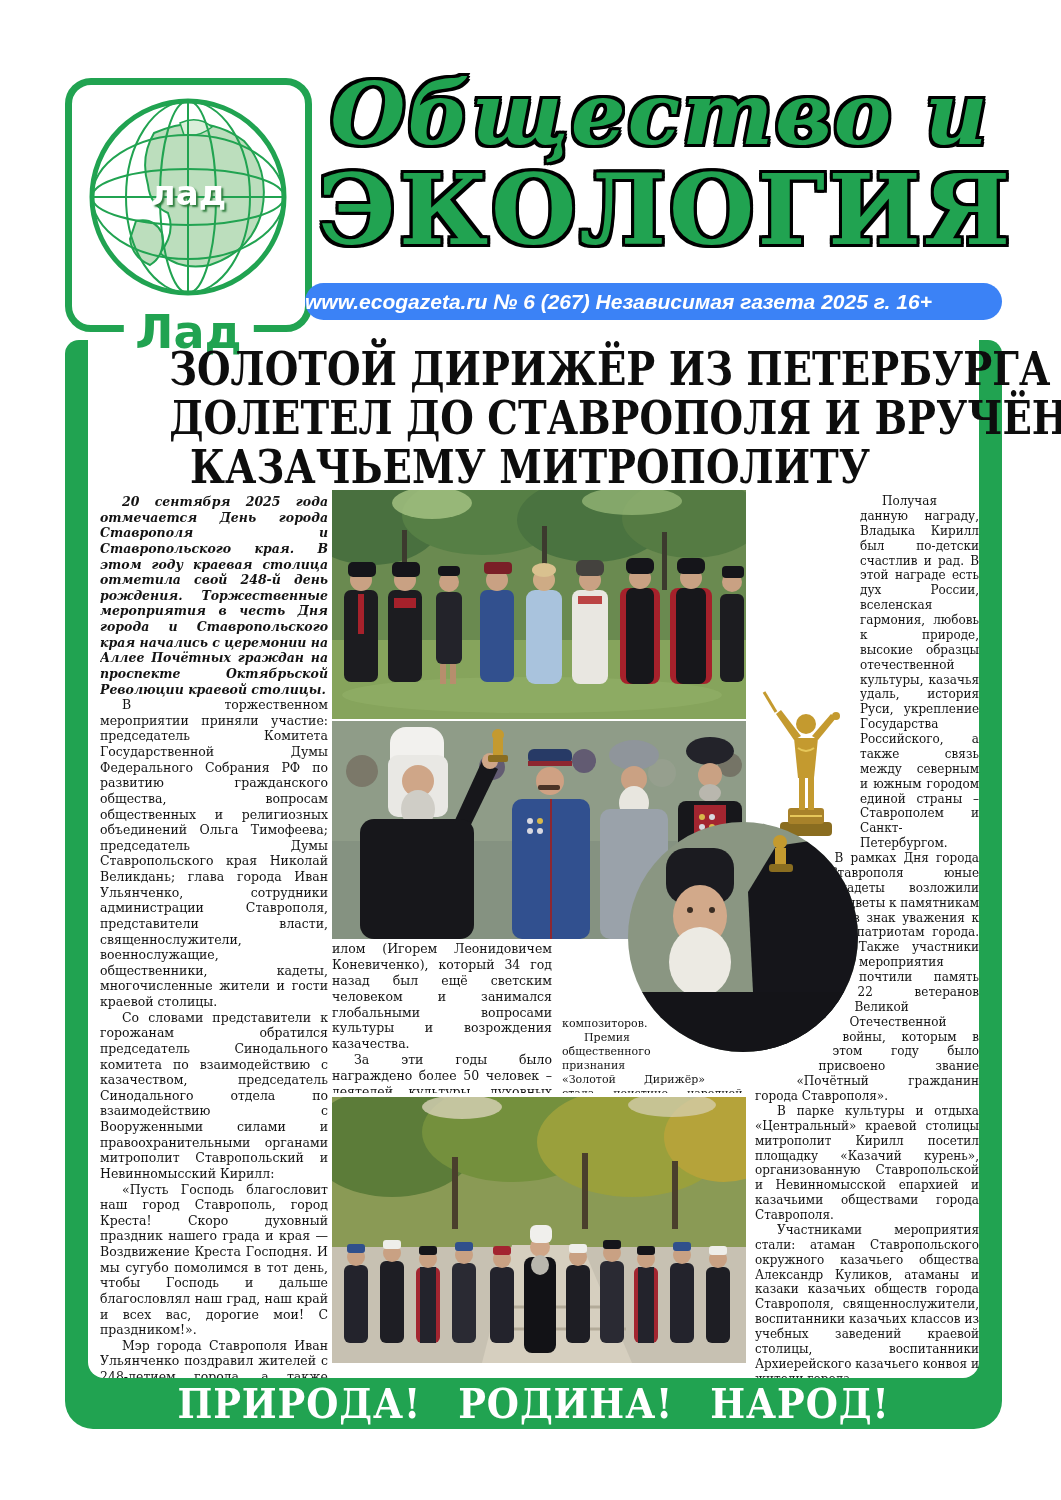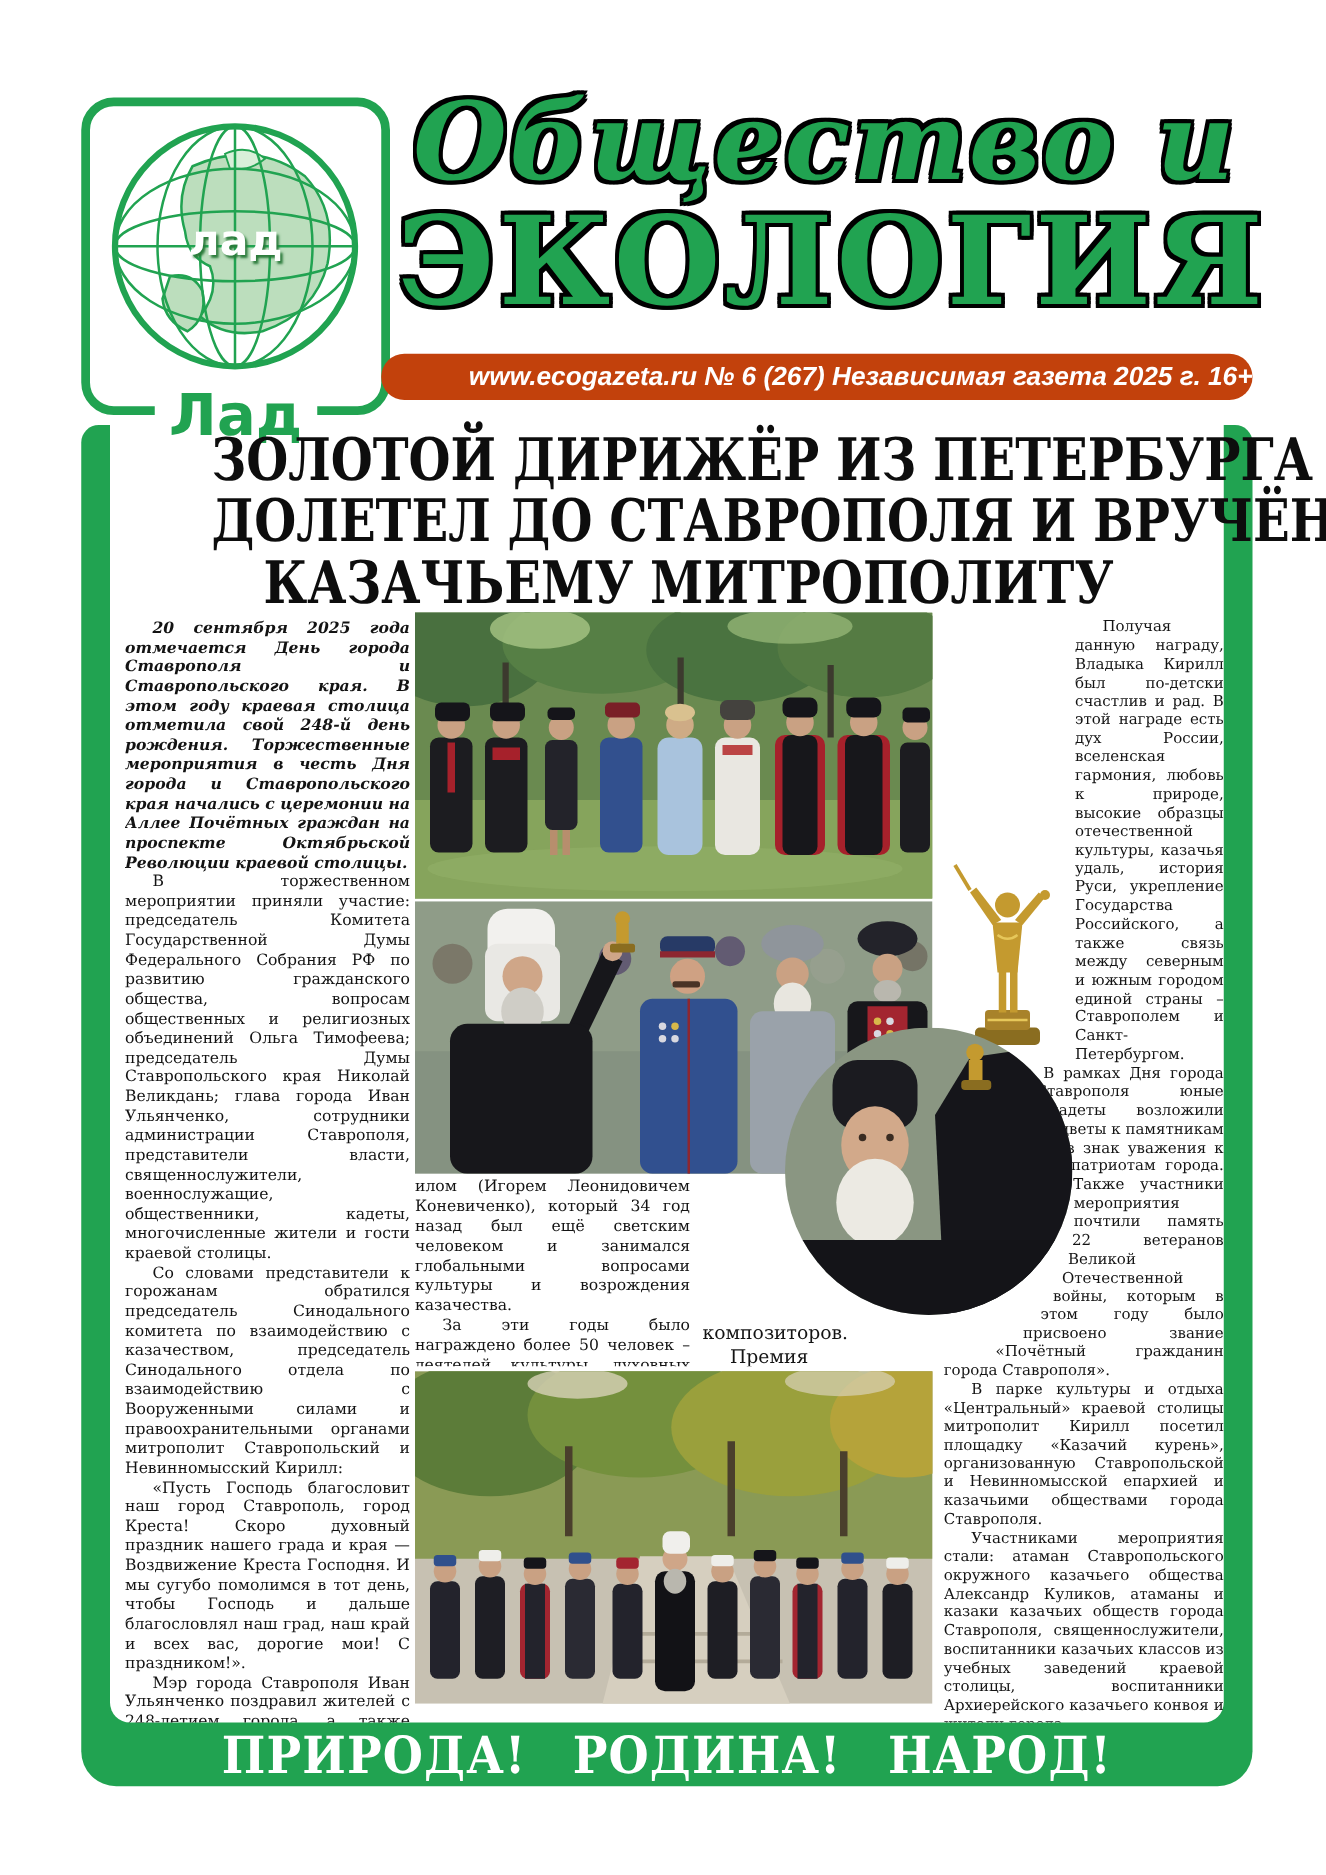--- a/index.html
+++ b/index.html
@@ -25,40 +25,40 @@
                 font:bold 46px "DejaVu Sans",sans-serif;line-height:1;}
 
   
   .outlined{color:#21a351;
     text-shadow:-3px -3px 0 #000,3px -3px 0 #000,-3px 3px 0 #000,3px 3px 0 #000,
                 -3px 0 0 #000,3px 0 0 #000,0 -3px 0 #000,0 3px 0 #000;}
   #title-script{left:318px;top:66px;width:684px;text-align:center;
                 font:italic bold 86px "DejaVu Serif",serif;line-height:96px;letter-spacing:2px;}
   #title-caps{left:318px;top:156px;width:684px;text-align:center;
               font:bold 98px "DejaVu Serif",serif;line-height:108px;letter-spacing:3px;}
-  #info-bar{left:305px;top:283px;width:697px;height:37px;background:#c2410c;
-            border-radius:19px;color:#fff;text-align:right;
+  #info-bar{left:305px;top:283px;width:697px;height:37px;background:#3b82f6;
+            border-radius:19px;color:#fff;text-align:left;
             font:italic bold 21px "Liberation Sans",sans-serif;line-height:37px;}
 
   
-  #headline{left:90px;top:344px;width:880px;text-align:right;color:#0d0d0d;}
+  #headline{left:90px;top:344px;width:880px;text-align:center;color:#0d0d0d;}
   #headline .hl{font:bold 47px "DejaVu Serif",serif;line-height:49px;white-space:nowrap;
                 transform:scaleX(0.82);transform-origin:50% 50%;}
 
   
   .bodytext{font-family:"DejaVu Serif",serif;text-align:justify;color:#131313;}
   .bodytext p{margin:0;text-indent:22px;}
   .bodytext p.noindent{text-indent:0;}
   .lead{font-weight:bold;font-style:italic;}
   #col1{left:100px;top:494px;width:228px;height:884px;overflow:hidden;
         font-size:12.5px;line-height:1.25;}
   #col2-textA{left:332px;top:941px;width:220px;height:152px;overflow:hidden;
         font-size:12.5px;line-height:1.27;}
   #col2-textB{left:562px;top:941px;width:184px;height:152px;overflow:hidden;
-        font-size:15px;line-height:1.27;}
+        font-size:11px;line-height:1.27;}
   #col3{left:755px;top:494px;width:224px;height:884px;overflow:hidden;
         font-size:12px;line-height:1.24;}
   .float-statuette{float:left;width:98px;height:150px;margin:196px 7px 4px 0;}
   .float-circle{float:left;clear:left;width:104px;height:238px;margin:0 7px 4px 0;
                 shape-outside:ellipse(104px 119px at 0% 50%);}
   .float-circleB{float:right;width:118px;height:140px;margin:0 0 4px 6px;
                 shape-outside:ellipse(115px 135px at 100% 4%);}
 
   
   #photo1{left:332px;top:490px;width:414px;height:229px;}

